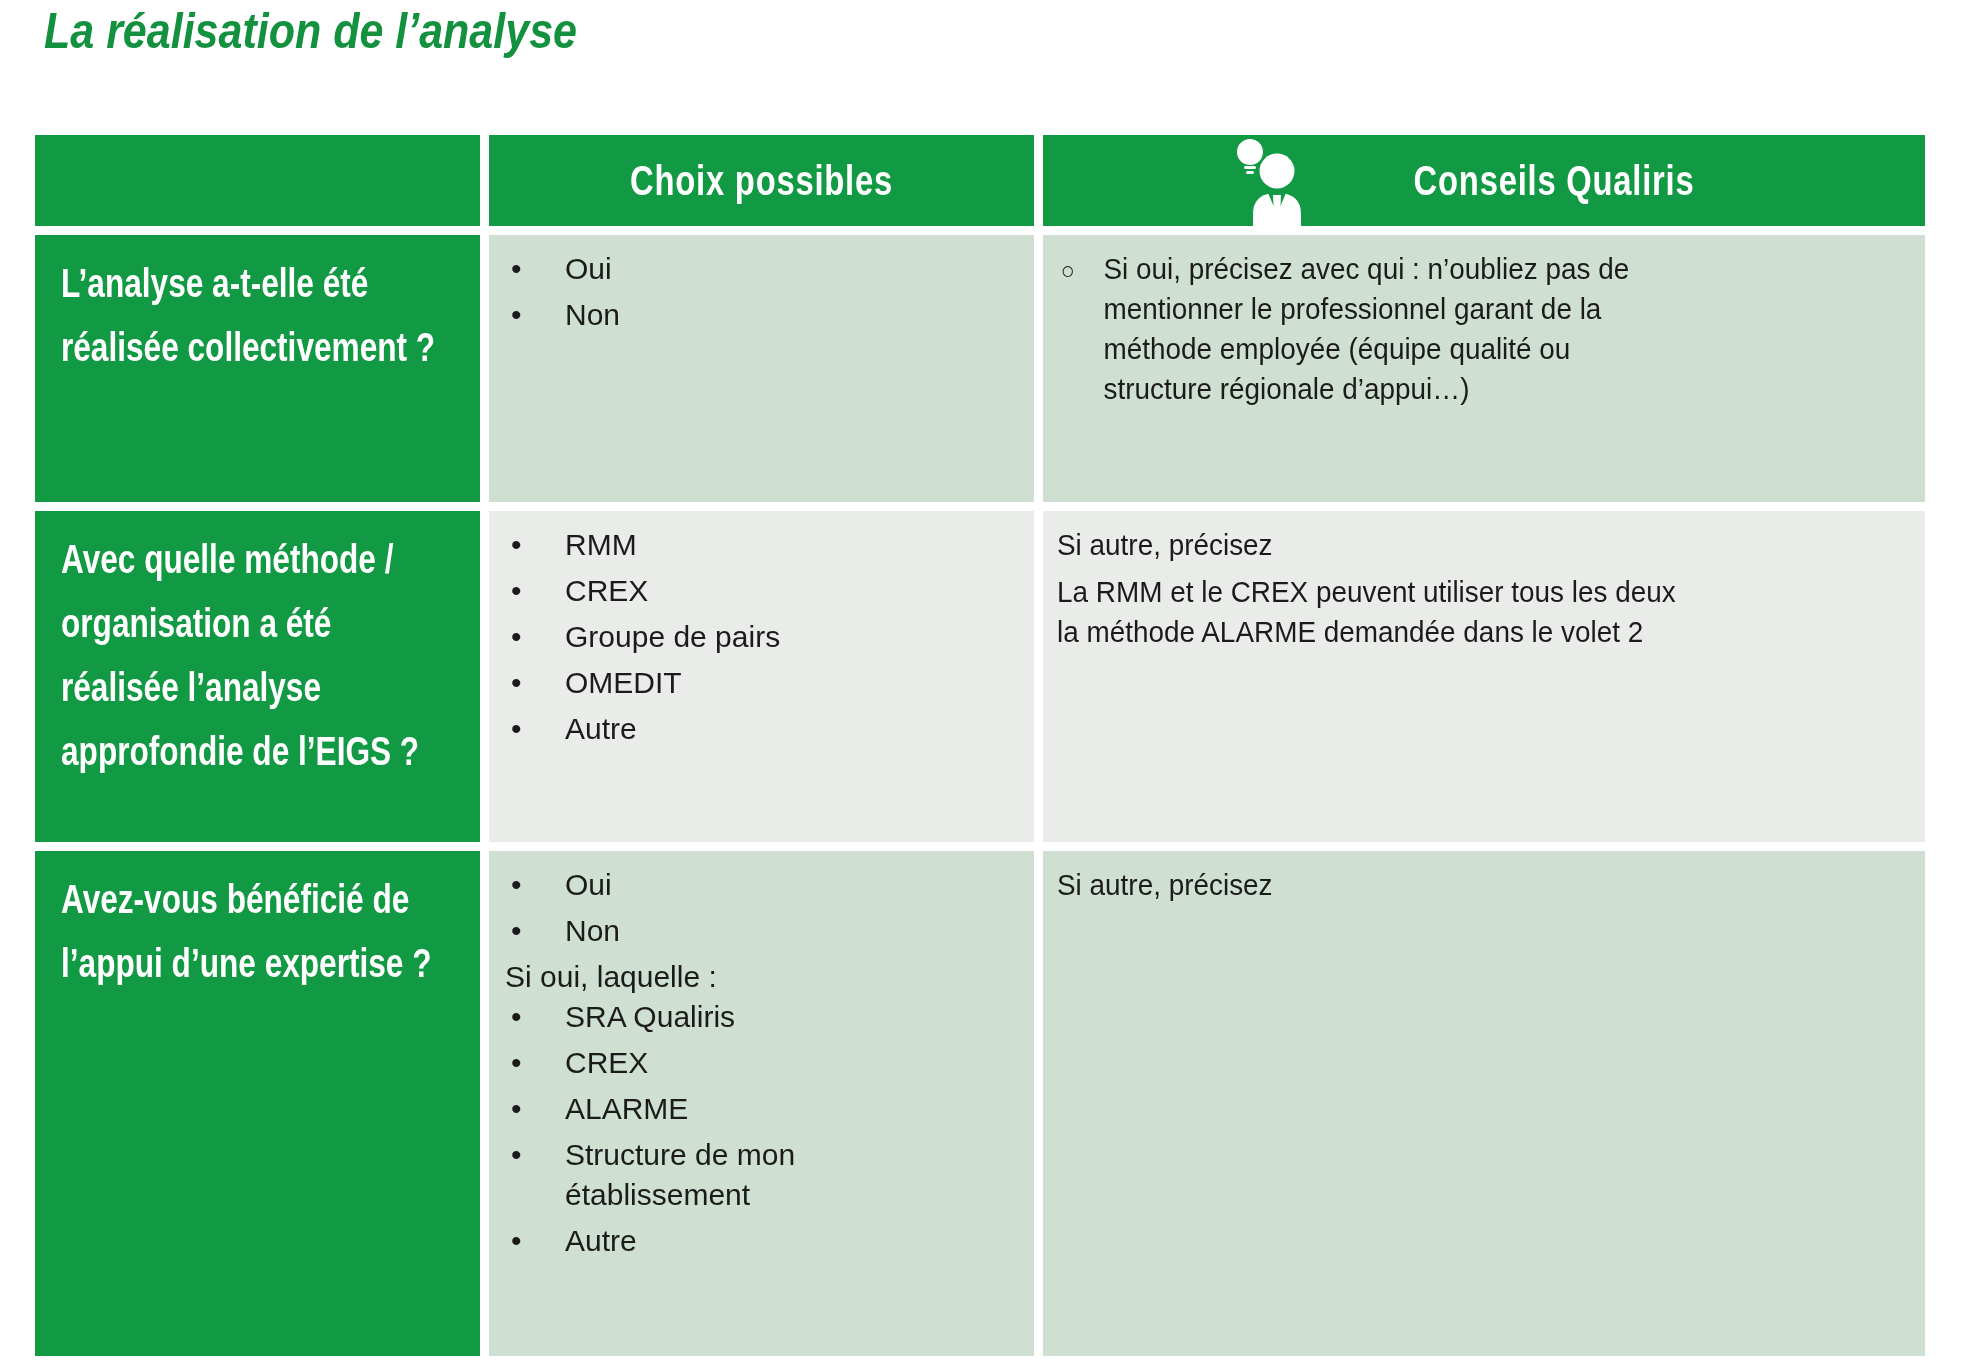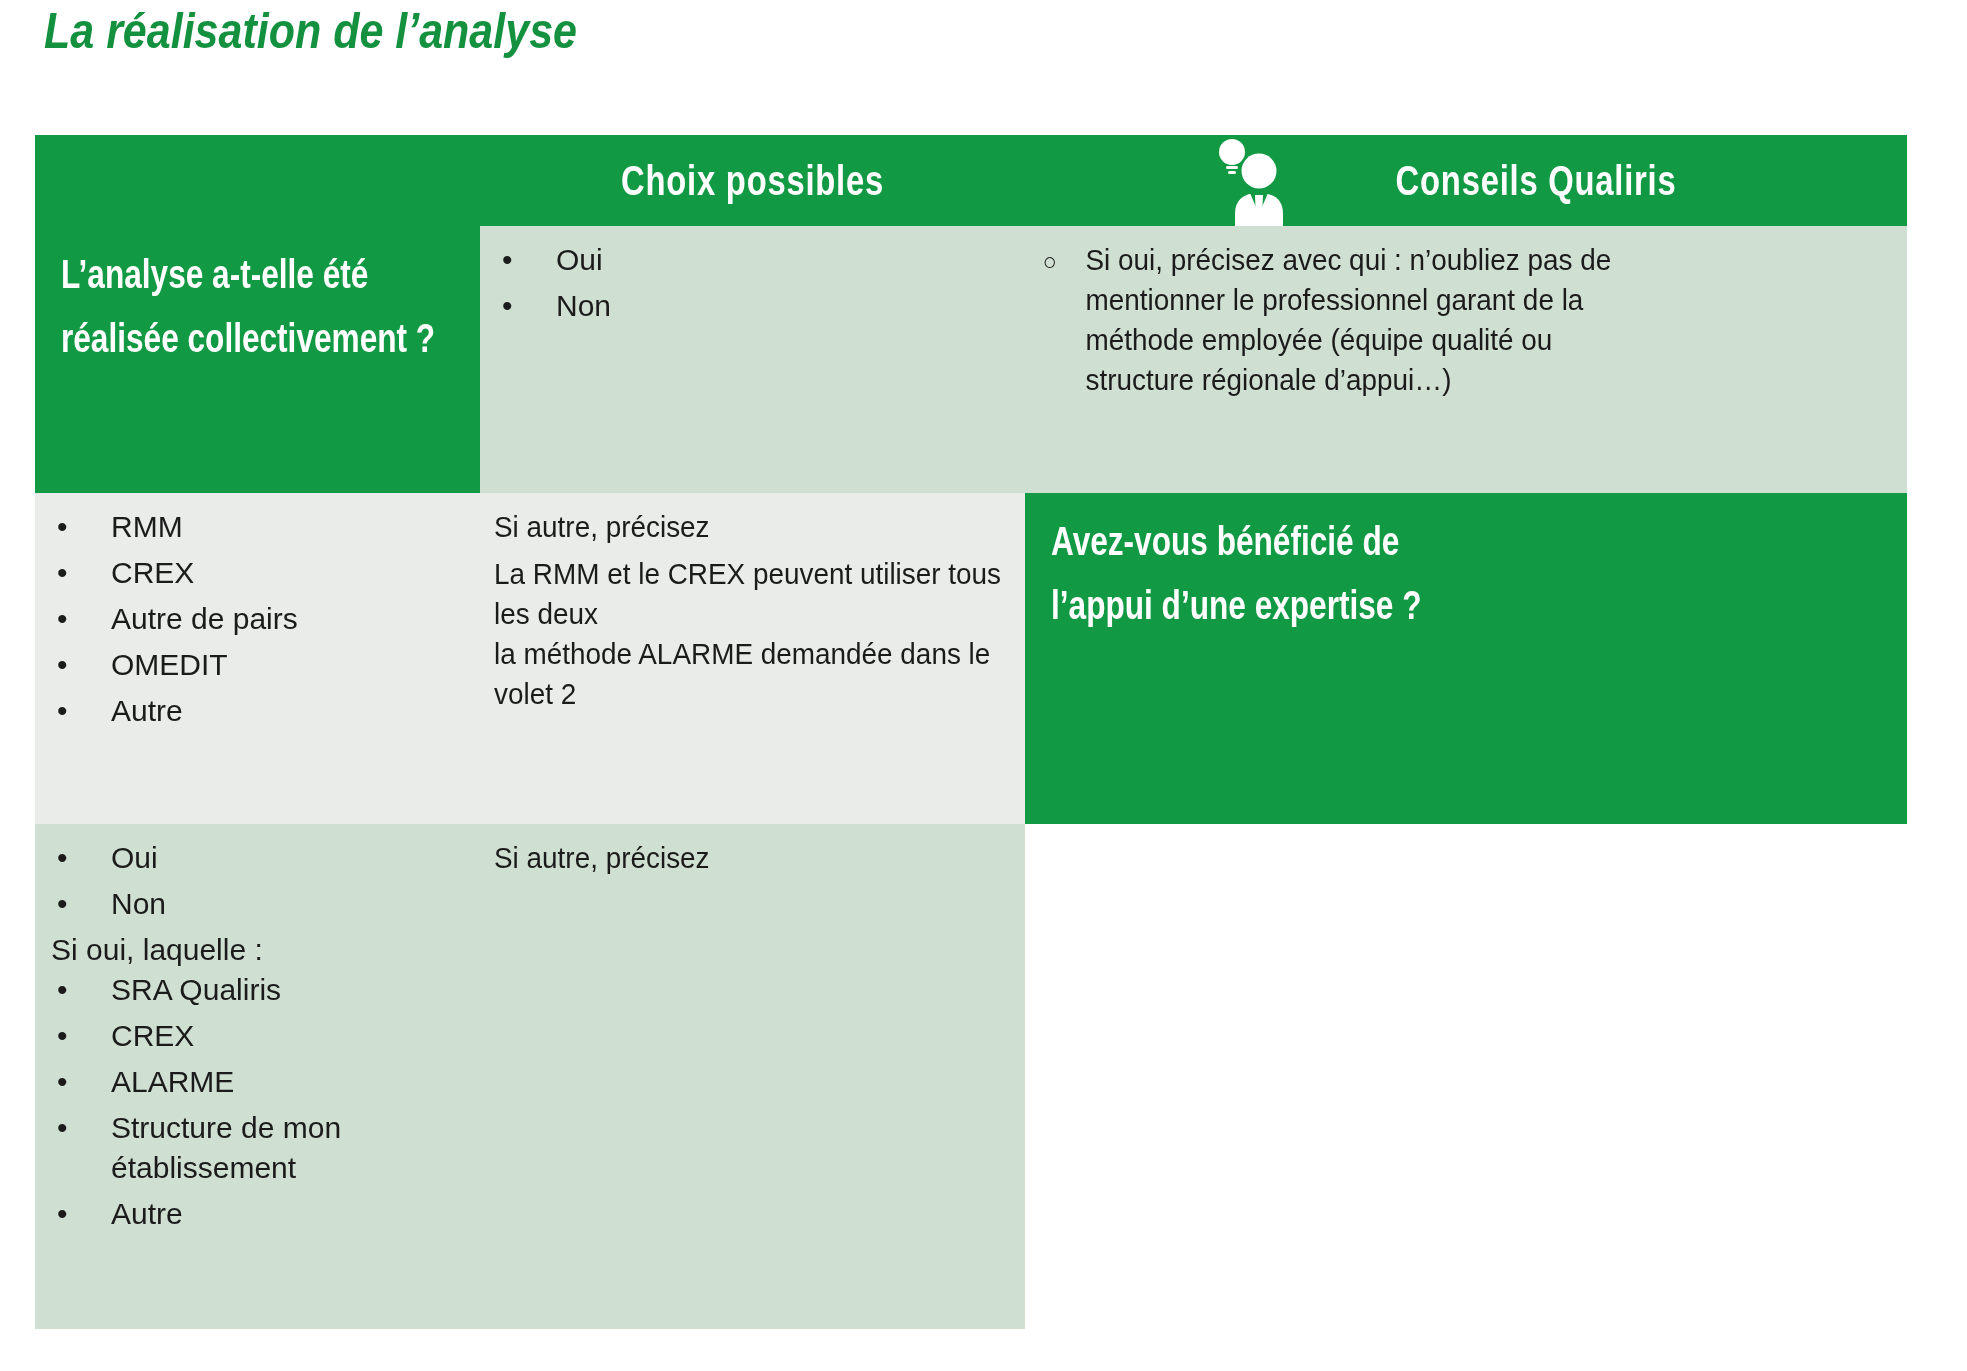--- a/index.html
+++ b/index.html
@@ -19,20 +19,21 @@
     transform:scaleX(0.86);transform-origin:left top;
     white-space:nowrap;
   }
 
   
   .qtable{
     position:absolute;left:35px;top:135px;
     display:grid;
     grid-template-columns:445px 545px 882px;
     grid-template-rows:91px 267px 331px 505px;
+    gap:9px;
     background:transparent;
   }
   .cell{box-sizing:border-box;overflow:hidden;}
   .green{background:#119a43;color:#ffffff;}
   .row-a{background:#cfdfd2;}
   .row-b{background:#e9ece8;}
 
   
   .hdr{display:flex;align-items:center;justify-content:center;gap:70px;}
   .hdr-label{
@@ -121,33 +122,39 @@
       <div class="oli">
         <span class="omark">○</span>
         <span class="txt">Si oui, précisez avec qui : n’oubliez pas de
 mentionner le professionnel garant de la
 méthode employée (équipe qualité ou
 structure régionale d’appui…)</span>
       </div>
     </div>
   </div>
 
+  <div class="cell green qcell">
+    <div class="qtext">Avec quelle méthode /
+organisation a été
+réalisée l’analyse
+approfondie de l’EIGS ?</div>
+  </div>
 
   <div class="cell row-b choices">
     <div class="li">
       <span class="dot">•</span>
       <span class="txt">RMM</span>
     </div>
     <div class="li">
       <span class="dot">•</span>
       <span class="txt">CREX</span>
     </div>
     <div class="li">
       <span class="dot">•</span>
-      <span class="txt">Autre de pairs</span>
+      <span class="txt">Groupe de pairs</span>
     </div>
     <div class="li">
       <span class="dot">•</span>
       <span class="txt">OMEDIT</span>
     </div>
     <div class="li">
       <span class="dot">•</span>
       <span class="txt">Autre</span>
     </div>
   </div>

